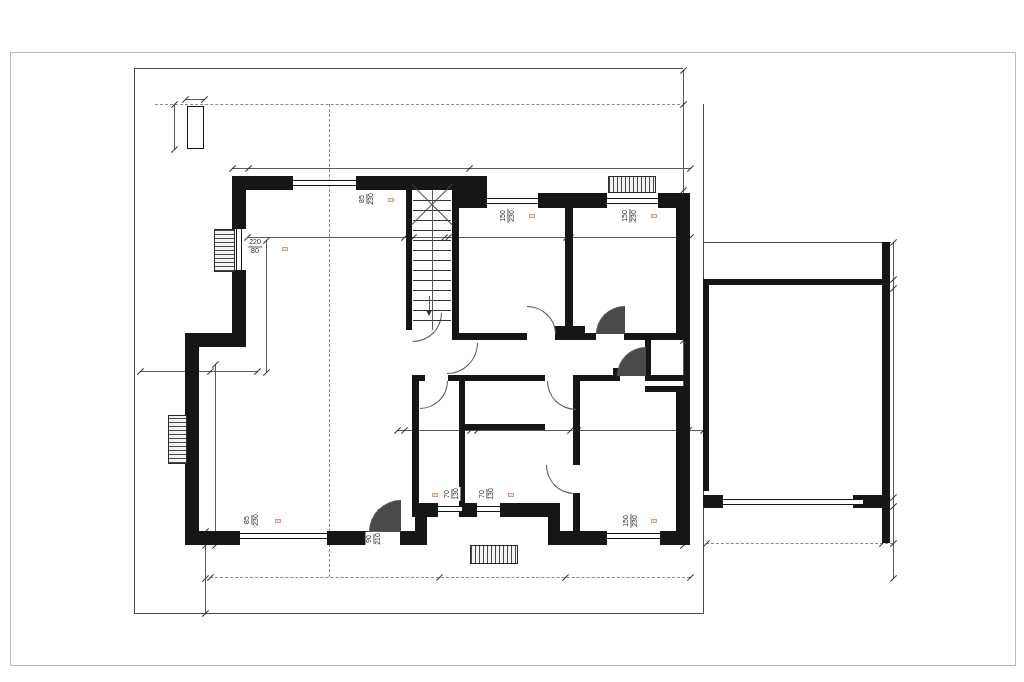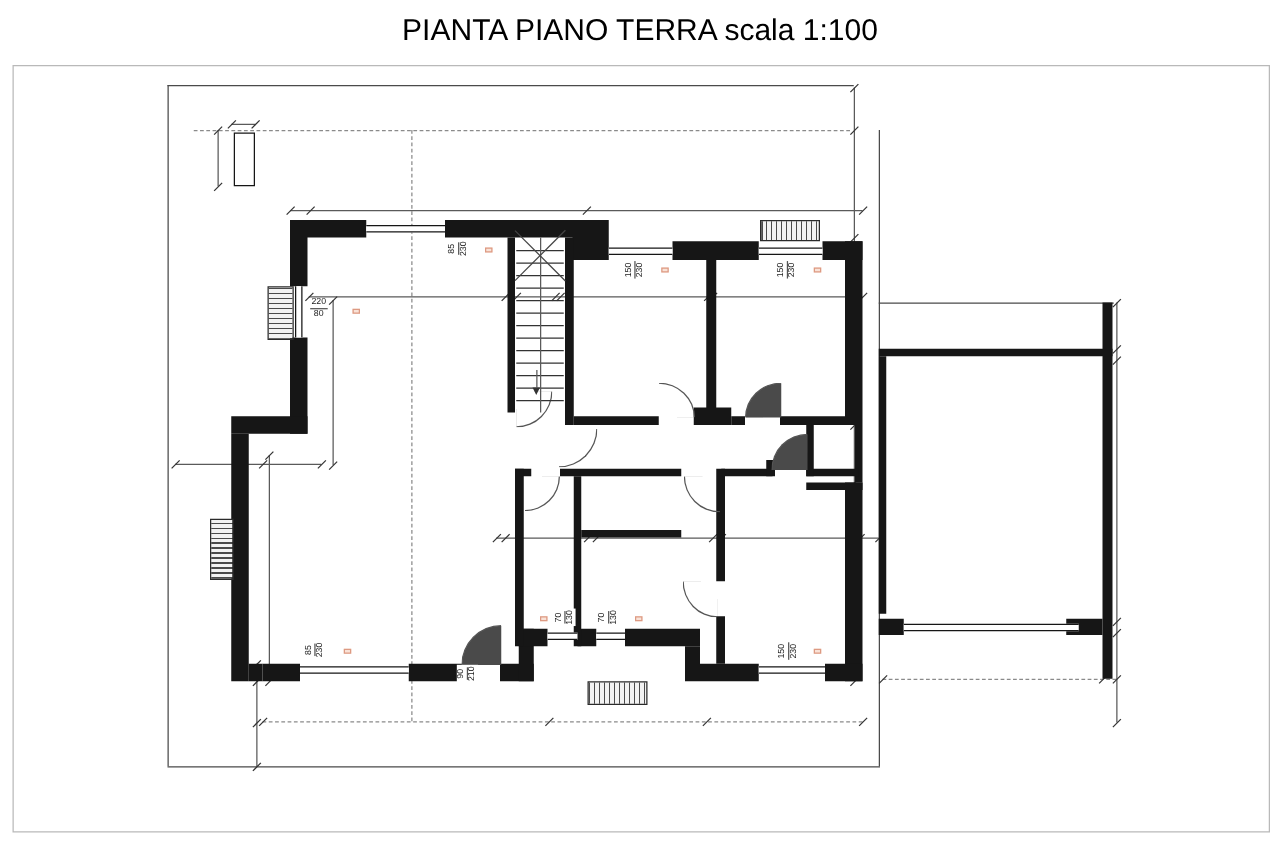--- a/index.html
+++ b/index.html
@@ -33,21 +33,20 @@
   .frac{position:absolute;display:flex;flex-direction:column;align-items:center;font-size:7px;line-height:1.15;color:#1d1d1d;transform:translate(-50%,-50%);background:#fff;}
   .frac.v{transform:translate(-50%,-50%) rotate(-90deg);}
   .frac span:first-child{border-bottom:1px solid #555;padding:0 1px;}
   .frac span:last-child{padding:0 1px;}
   .arrow{position:absolute;width:0;height:0;border-left:3px solid transparent;border-right:3px solid transparent;border-top:6px solid #333;}
 </style>
 </head>
 <body>
 
 <div id="stage">
-  <div id="title">PIANTA PIANO TERRA scala 1:100</div>
   <div class="frame" style="left:10px;top:52px;width:1004px;height:612px;"></div>
   <div id="plan">
       <div class="tl" style="left: 134px; top: 68px; width: 549px; height: 1px;"></div>
       <div class="tl" style="left: 134px; top: 68px; width: 1px; height: 545px;"></div>
       <div class="tl" style="left: 134px; top: 613px; width: 570px; height: 1px;"></div>
       <div class="tl" style="left: 703px; top: 104px; width: 1px; height: 509px;"></div>
       <div class="tl" style="left: 703px; top: 242px; width: 188px; height: 1px;"></div>
       <div class="dashH" style="left: 155px; top: 104px; width: 525px;"></div>
       <div class="dashV" style="left: 329px; top: 104px; height: 473px;"></div>
       <div class="dashH" style="left: 210px; top: 577px; width: 480px;"></div>

